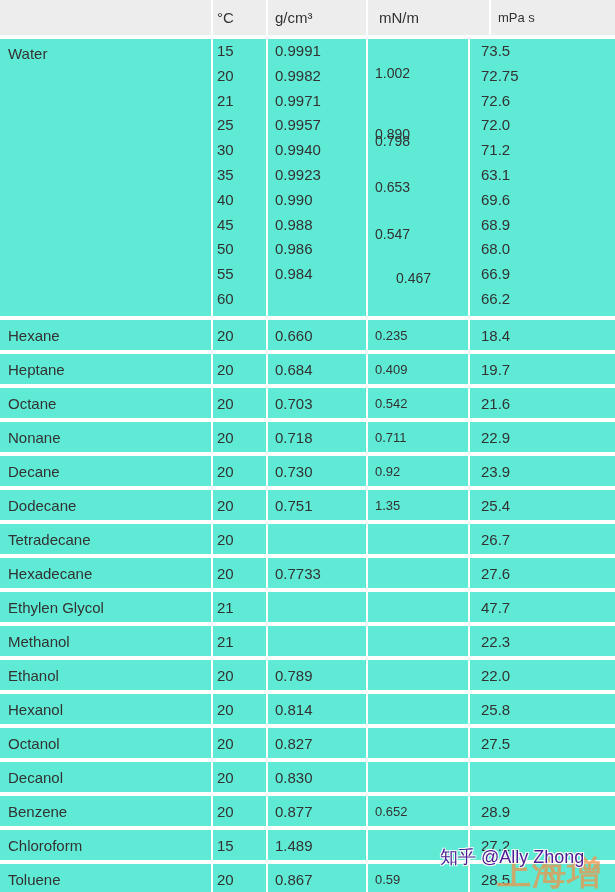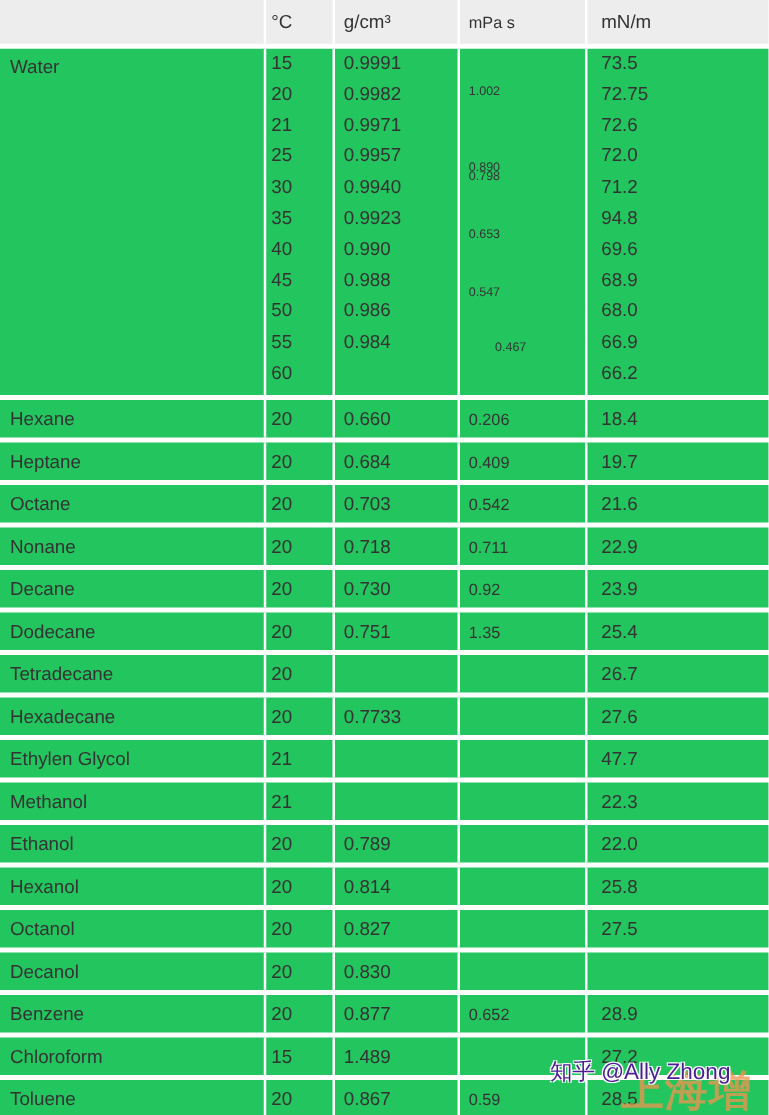--- a/index.html
+++ b/index.html
@@ -15,21 +15,21 @@
     height: 892px;
     overflow: hidden;
     background: #ffffff;
   }
 
   
   .tbl { width: 615px; }
   .row {
     display: flex;
     flex-direction: row;
-    background: #22c55e;
+    background: #5eead4;
     margin-bottom: 4px;
   }
   .row.hdr { background: #ededed; height: 35px; }
   .row.water { height: 277px; }
   .row.single { height: 30px; text-align: center; }
 
   .cell { flex: 0 0 auto; overflow: hidden; }
   .c0 { width: 211px; padding-left: 8px; }
   .c1 { width: 55px;  padding-left: 4px; border-left: 2px solid #ffffff; }
   .c2 { width: 100px; padding-left: 7px; border-left: 2px solid #ffffff; }
@@ -40,21 +40,21 @@
   .hdr .cell { display: flex; align-items: center; }
   .hdr .c3 { font-size: 13px; }
 
   
   .single .cell { display: flex; align-items: center; }
   .single .c3 { font-size: 13px; }
 
   
   .stack div { height: 24.8px; line-height: 24.8px; }
   .water .c0 { padding-top: 3px; line-height: 24.8px; }
-  .water .c3 { position: relative; font-size: 10px; }
+  .water .c3 { position: relative; font-size: 14px; }
   .visc-stack div { position: absolute; left: 7px; line-height: 15px; }
   .visc-stack div:nth-child(1) { top: 27px; }
   .visc-stack div:nth-child(2) { top: 72px; margin-top: 16px; }
   .visc-stack div:nth-child(3) { top: 95px; }
   .visc-stack div:nth-child(4) { top: 141px; }
   .visc-stack div:nth-child(5) { top: 188px; }
   .visc-stack div:nth-child(6) { top: 232px; margin-left: 21px; }
 
   
   .wm-orange {
@@ -86,22 +86,22 @@
 </head>
 <body>
 
 <div id="page">
   <div class="tbl">
 
     <div class="row hdr">
       <div class="cell c0"></div>
       <div class="cell c1">°C</div>
       <div class="cell c2">g/cm³</div>
+      <div class="cell c4">mN/m</div>
       <div class="cell c3">mPa s</div>
-      <div class="cell c4">mN/m</div>
     </div>
 
     <div class="row water">
       <div class="cell c0">Water</div>
       <div class="cell c1 stack">
 
       <div>15</div>
           <div>20</div>
           <div>21</div>
           <div>25</div>
@@ -135,36 +135,36 @@
           <div>0.547</div>
           <div>0.467</div>
         </div>
       <div class="cell c4 stack">
 
       <div>73.5</div>
           <div>72.75</div>
           <div>72.6</div>
           <div>72.0</div>
           <div>71.2</div>
-          <div>94.8</div>
+          <div>63.1</div>
           <div>69.6</div>
           <div>68.9</div>
           <div>68.0</div>
           <div>66.9</div>
           <div>66.2</div>
         </div>
     </div>
 
     <div>
 
     <div class="row single">
         <div class="cell c0">Hexane</div>
         <div class="cell c1">20</div>
         <div class="cell c2">0.660</div>
-        <div class="cell c3">0.206</div>
+        <div class="cell c3">0.235</div>
         <div class="cell c4">18.4</div>
       </div>
         <div class="row single">
         <div class="cell c0">Heptane</div>
         <div class="cell c1">20</div>
         <div class="cell c2">0.684</div>
         <div class="cell c3">0.409</div>
         <div class="cell c4">19.7</div>
       </div>
         <div class="row single">

